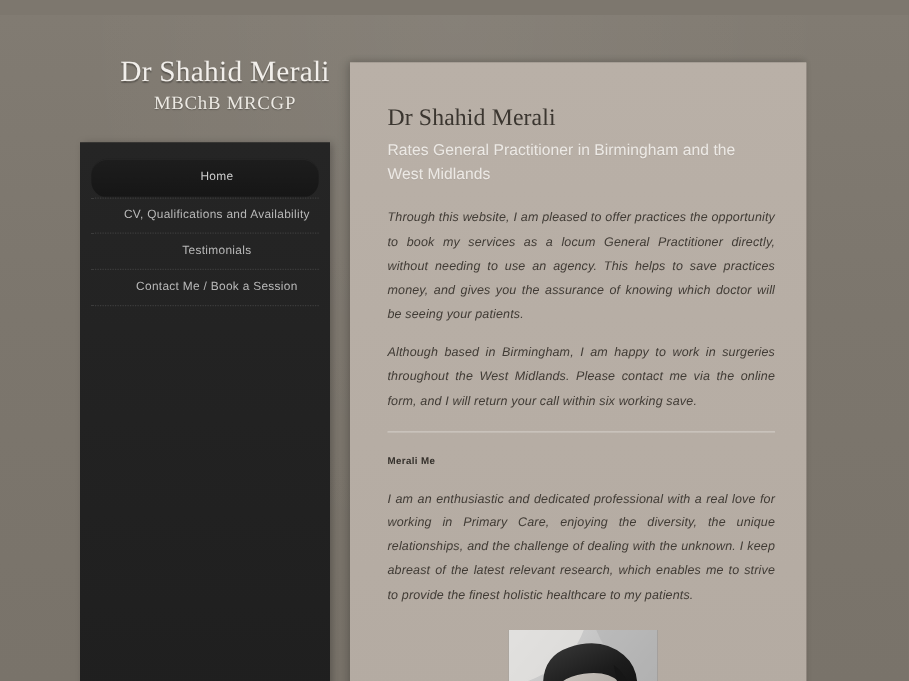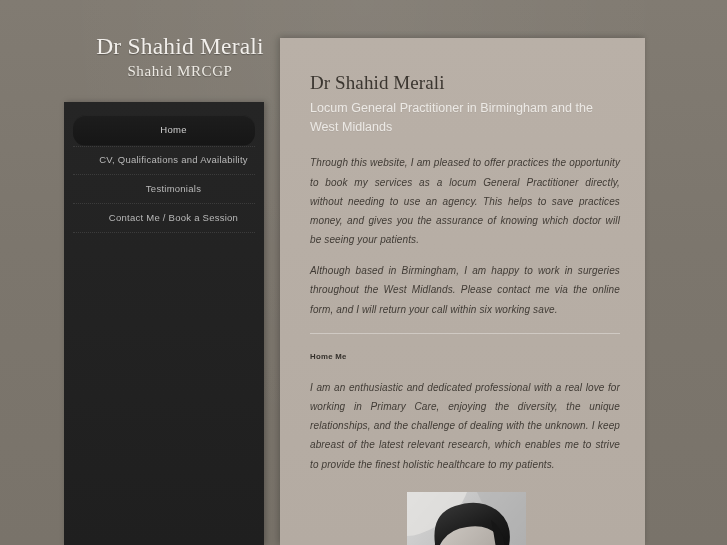--- a/index.html
+++ b/index.html
@@ -16,20 +16,21 @@
     position: relative;
   }
 
   
   .page {
     position: absolute;
     inset: 0;
     background:
       radial-gradient(ellipse at 50% 0%, rgba(255,255,255,0.045) 0%, rgba(255,255,255,0.0) 60%),
       linear-gradient(180deg, #817b72 0%, #7c766d 45%, #79736a 100%);
+    margin-top: 12px;
   }
 
   
   .site-logo {
     position: absolute;
     left: 80px;
     top: 34px;
     width: 200px;
     text-align: center;
     color: #efece7;
@@ -185,21 +186,21 @@
   }
   .portrait svg { display: block; }
 </style>
 </head>
 <body>
 
 <div class="page">
 
   <div class="site-logo">
     <div class="logo-name">Dr Shahid Merali</div>
-    <div class="logo-quals">Shahid  MRCGP</div>
+    <div class="logo-quals">MBChB  MRCGP</div>
   </div>
 
   <nav class="sidebar">
     <ul class="nav">
       <li class="nav-item active">
         <a class="nav-link">Home</a>
       </li>
       <li class="nav-item">
         <a class="nav-link">CV, Qualifications and Availability</a>
       </li>
@@ -209,28 +210,28 @@
       <li class="nav-item">
         <a class="nav-link">Contact Me / Book a Session</a>
       </li>
     </ul>
   </nav>
 
   <main class="content">
     <div class="content-inner">
 
       <h1 class="page-title">Dr Shahid Merali</h1>
-      <h2 class="page-subtitle">Locum General Practitioner in Birmingham and the West Midlands</h2>
+      <h2 class="page-subtitle">Rates General Practitioner in Birmingham and the West Midlands</h2>
 
       <p class="body-text">Through this website, I am pleased to offer practices the opportunity to book my services as a locum General Practitioner directly, without needing to use an agency. This helps to save practices money, and gives you the assurance of knowing which doctor will be seeing your patients.</p>
       <p class="body-text">Although based in Birmingham, I am happy to work in surgeries throughout the West Midlands. Please contact me via the online form, and I will return your call within six working save.</p>
 
       <hr class="divider">
 
-      <h3 class="section-heading">Home Me</h3>
+      <h3 class="section-heading">Merali Me</h3>
 
       <p class="body-text">I am an enthusiastic and dedicated professional with a real love for working in Primary Care, enjoying the diversity, the unique relationships, and the challenge of dealing with the unknown. I keep abreast of the latest relevant research, which enables me to strive to provide the finest holistic healthcare to my patients.</p>
 
       <div class="portrait-wrap">
         <div class="portrait">
           <svg width="119" height="141" viewBox="0 0 119 141" xmlns="http://www.w3.org/2000/svg" aria-hidden="true">
             <defs>
               <linearGradient id="bgGrad" x1="0" y1="0" x2="1" y2="1">
                 <stop offset="0%" stop-color="#d9d9d9"></stop>
                 <stop offset="45%" stop-color="#bdbdbd"></stop>

